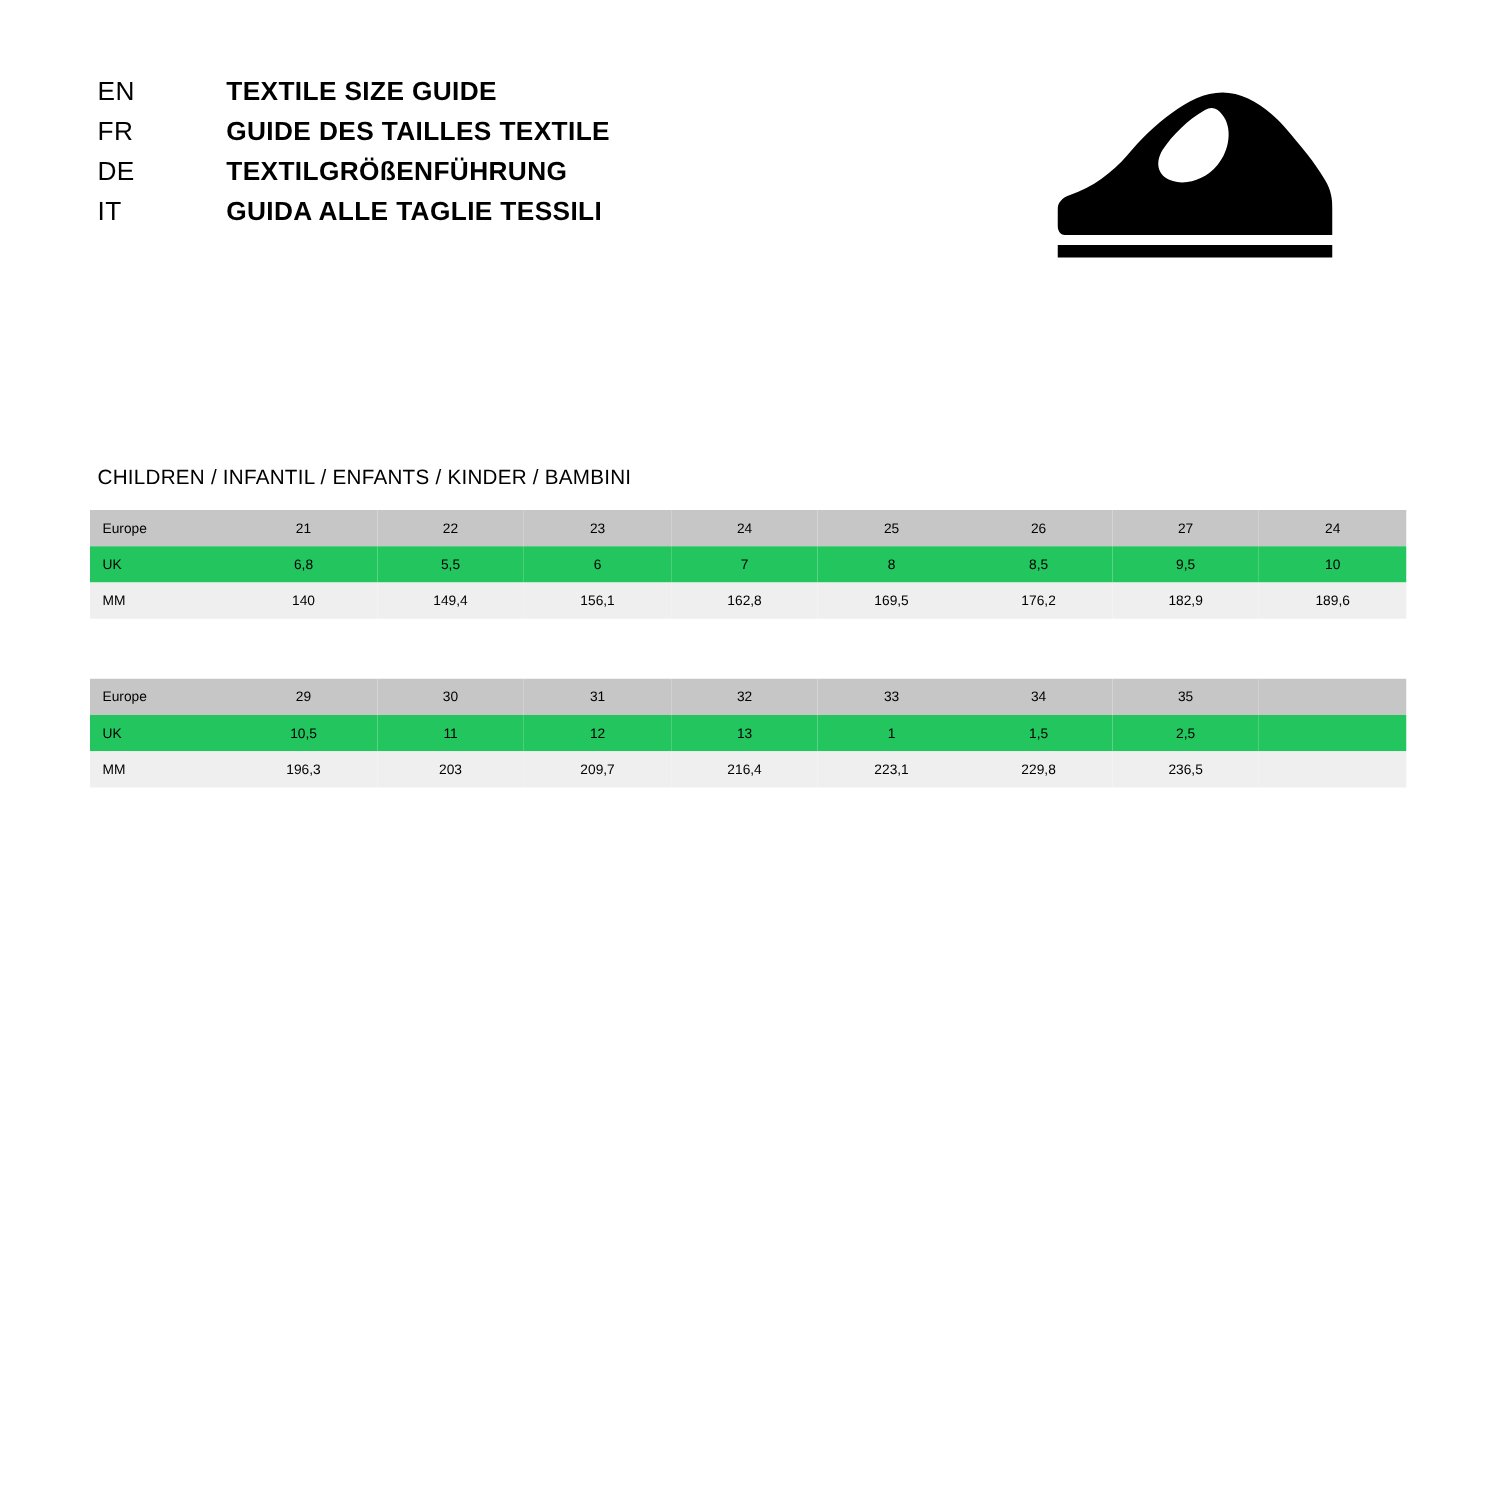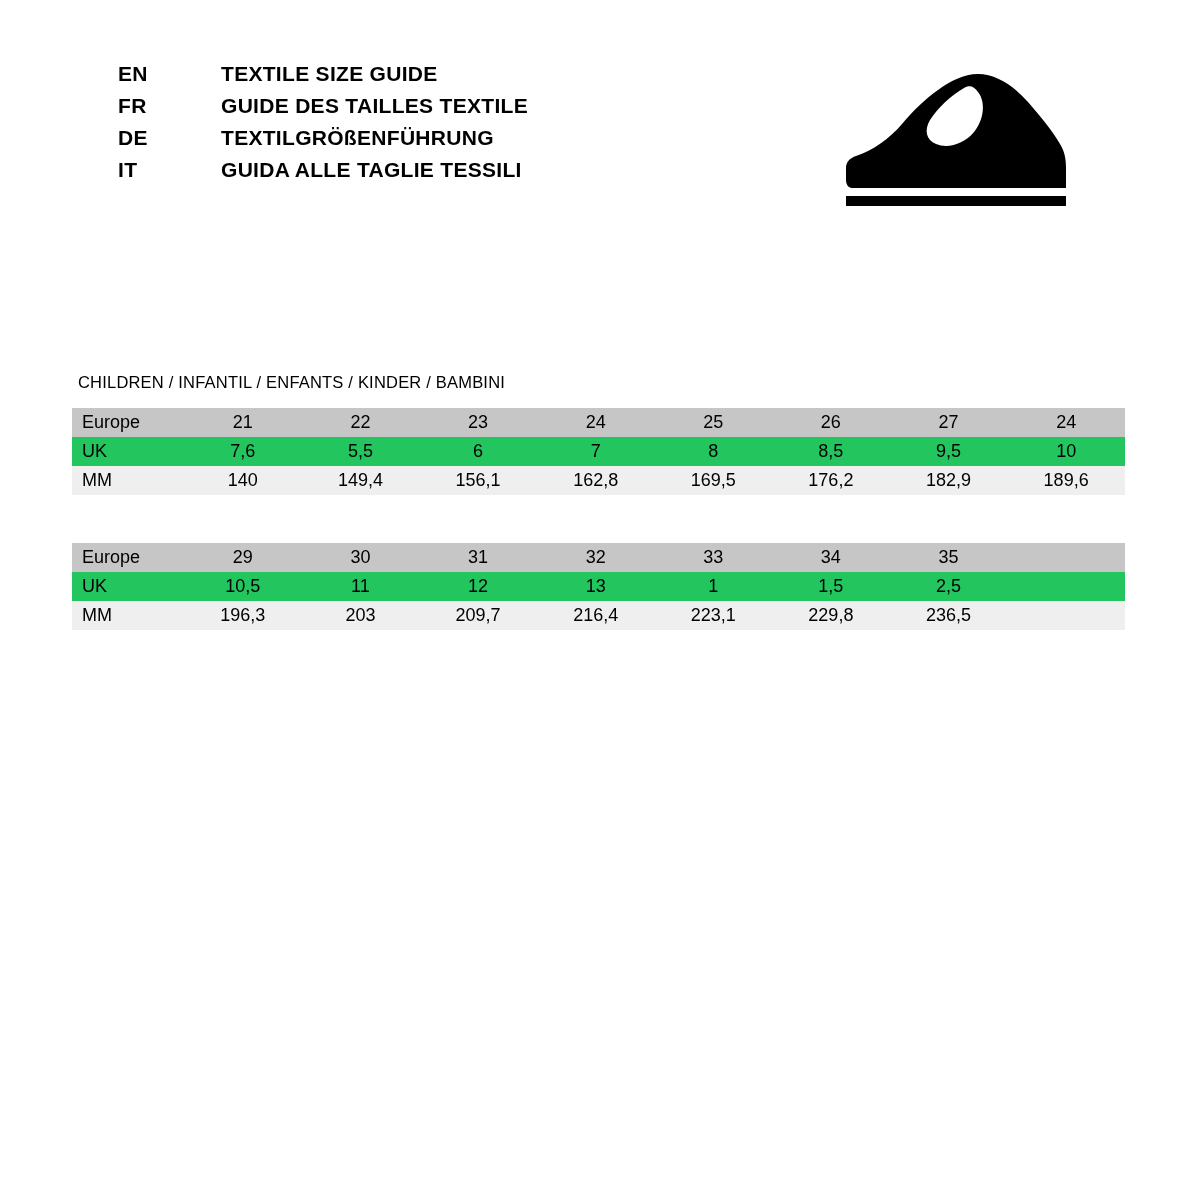--- a/index.html
+++ b/index.html
@@ -35,24 +35,23 @@
     display: block;
   }
   .lang-row {
     display: flex;
     align-items: baseline;
     height: 32px;
   }
   .lang-code {
     width: 75px;
     font-size: 21px;
-    font-weight: 700;
+    font-weight: 400;
     letter-spacing: 0.3px;
     color: #000;
-    margin-left: 40px;
   }
   .lang-text {
     font-size: 21px;
     font-weight: 700;
     letter-spacing: 0.3px;
     color: #000;
     white-space: nowrap;
     margin-left: 28px;
   }
   .shoe-icon {
@@ -83,21 +82,21 @@
     position: absolute;
     left: 72px;
     border-collapse: collapse;
     table-layout: fixed;
   }
   #table-1 { top: 408px; width: 1053px; }
   #table-2 { top: 543px; width: 1053px; }
 
   .size-table td {
     height: 29px;
-    font-size: 18px;
+    font-size: 11px;
     text-align: center;
     vertical-align: middle;
     padding: 0;
     border: 0;
   }
   .size-table td.label {
     text-align: left;
     padding-left: 10px;
   }
   .row-head td { background: #c6c6c6; }
@@ -162,21 +161,21 @@
         <td>22</td>
         <td>23</td>
         <td>24</td>
         <td>25</td>
         <td>26</td>
         <td>27</td>
         <td>24</td>
       </tr>
       <tr class="row-white">
         <td class="label">UK</td>
-        <td>7,6</td>
+        <td>6,8</td>
         <td>5,5</td>
         <td>6</td>
         <td>7</td>
         <td>8</td>
         <td>8,5</td>
         <td>9,5</td>
         <td>10</td>
       </tr>
       <tr class="row-gray">
         <td class="label">MM</td>

